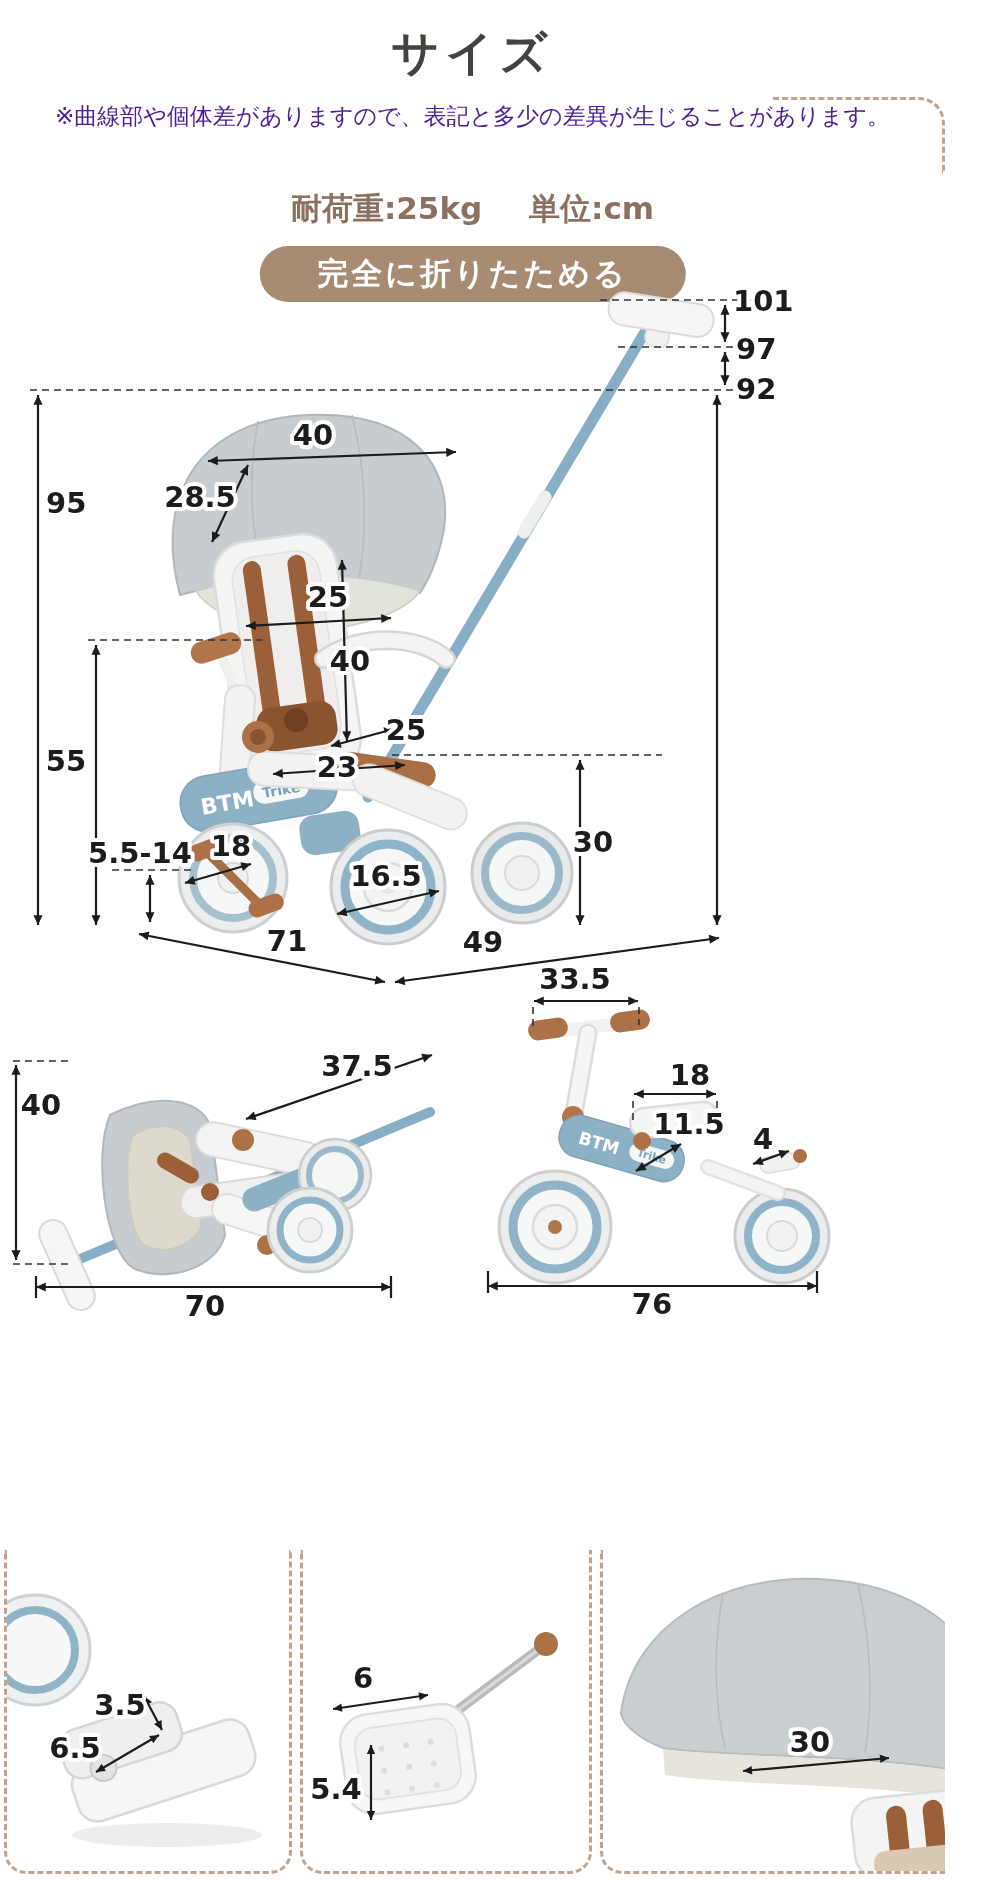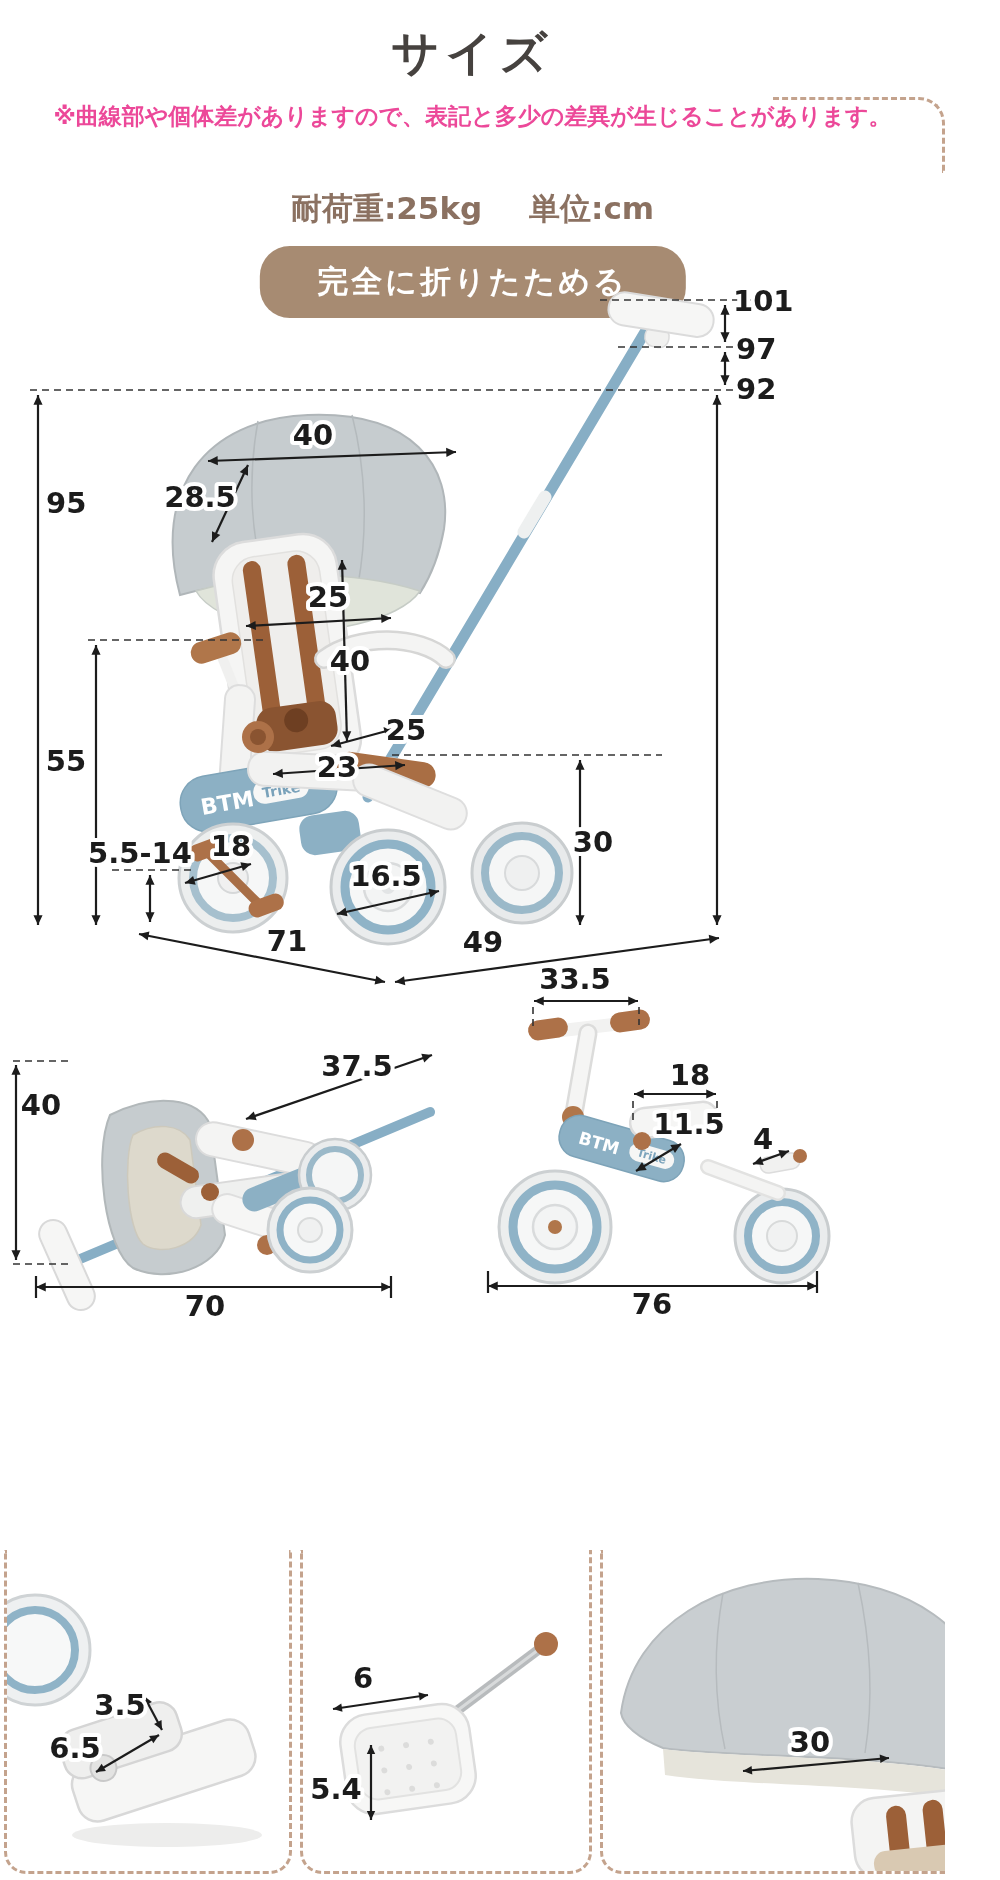--- a/index.html
+++ b/index.html
@@ -3,27 +3,27 @@
 <meta charset="utf-8">
 <style>
   * { margin:0; padding:0; box-sizing:border-box; }
   html,body { background:#ffffff; }
   body { width:1000px; font-family:"DejaVu Sans","Liberation Sans",sans-serif; }
   .page { position:relative; width:945px; height:1880px; background:#ffffff; overflow:hidden; }
 
   .title { position:absolute; top:22px; left:0; width:100%; text-align:center;
            font-size:47px; font-weight:700; color:#46423f; letter-spacing:6px; }
   .note  { position:absolute; top:100px; left:0; width:100%; text-align:center;
-           font-size:23px; font-weight:700; color:#ec4899; line-height:1.45; }
+           font-size:23px; font-weight:400; color:#4c1d95; line-height:1.45; }
   .meta  { position:absolute; top:188px; left:0; width:100%; text-align:center;
            font-size:31px; font-weight:700; color:#8b7161; }
   .meta span + span { margin-left:36px; }
   .badge { position:absolute; top:246px; left:50%; transform:translateX(-50%);
            background:#a78b72; color:#ffffff; font-size:31px; font-weight:700;
-           padding:15px 58px; border-radius:30px; letter-spacing:3px; white-space:nowrap; }
+           padding:7px 58px; border-radius:30px; letter-spacing:3px; white-space:nowrap; }
   .corner-tr { position:absolute; top:97px; right:0; width:172px; height:76px;
            border-top:3px dashed #c4a38d; border-right:3px dashed #c4a38d;
            border-top-right-radius:26px; }
 
   svg.diagram { position:absolute; overflow:visible; }
   #main-svg   { top:285px; left:0; }
   #folded-svg { top:1040px; left:5px; }
   #bike-svg   { top:955px; left:470px; }
 
   .details-row { position:absolute; top:1550px; left:4px; width:992px; height:324px;

